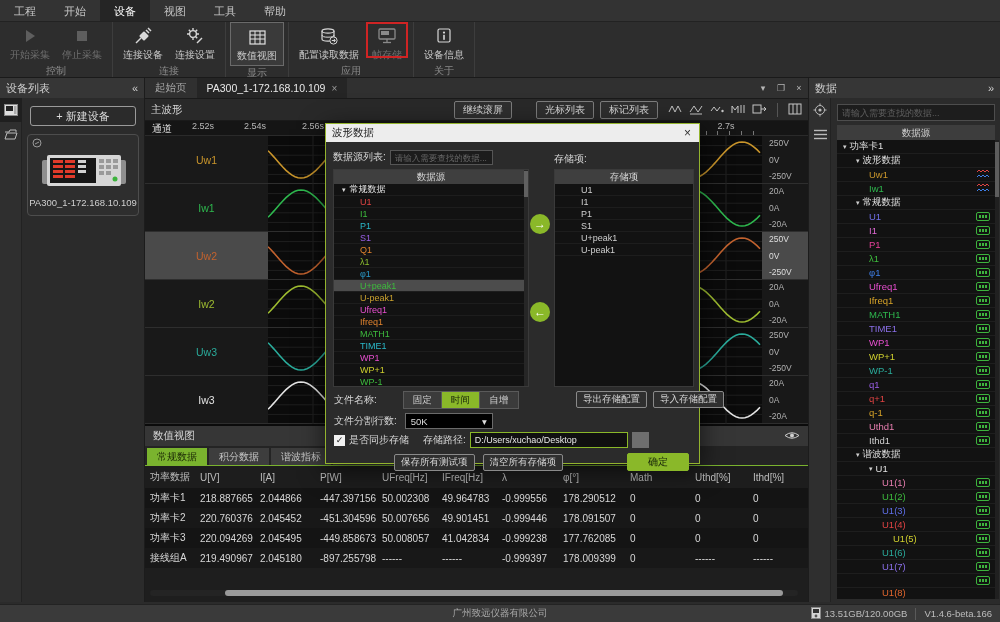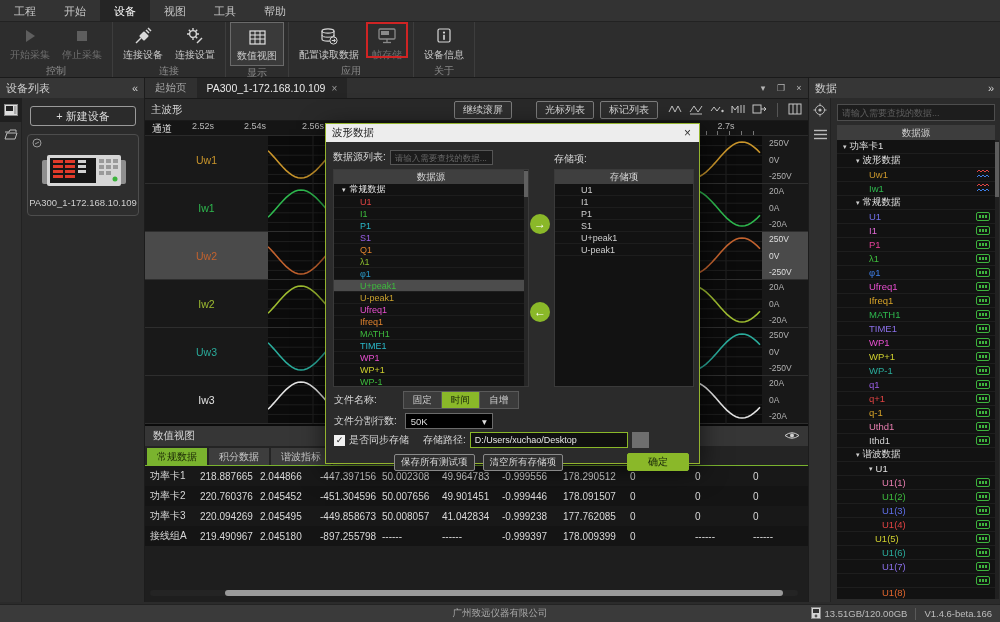--- a/index.html
+++ b/index.html
@@ -557,20 +557,33 @@
           </svg>
       </span>
     </div>
     <div class="num-tabs" id="numtabs">
         <span class="ntab active">常规数据</span>
         <span class="ntab">积分数据</span>
         <span class="ntab">谐波指标</span>
         <span class="ntab">谐波列表</span>
       </div>
     <div class="ntable" id="ntable">
+        <div class="trow head">
+          <span>功率数据</span>
+          <span>U[V]</span>
+          <span>I[A]</span>
+          <span>P[W]</span>
+          <span>UFreq[Hz]</span>
+          <span>IFreq[Hz]</span>
+          <span>λ</span>
+          <span>φ[°]</span>
+          <span>Math</span>
+          <span>Uthd[%]</span>
+          <span>Ithd[%]</span>
+        </div>
         <div class="trow">
           <span>功率卡1</span>
           <span>218.887665</span>
           <span>2.044866</span>
           <span>-447.397156</span>
           <span>50.002308</span>
           <span>49.964783</span>
           <span>-0.999556</span>
           <span>178.290512</span>
           <span>0</span>
@@ -835,21 +848,21 @@
             <i></i>
           </span>
         </div>
         <div class="rp-row" style="padding-left: 45px;">
           <span style="color: rgb(224, 67, 67);">U1(4)</span>
           <span class="sp"></span>
           <span class="badge badge-num">
             <i></i>
           </span>
         </div>
-        <div class="rp-row" style="padding-left: 38px;">
+        <div class="rp-row" style="padding-left: 56px;">
           <span style="color: rgb(207, 207, 46);">U1(5)</span>
           <span class="sp"></span>
           <span class="badge badge-num">
             <i></i>
           </span>
         </div>
         <div class="rp-row" style="padding-left: 45px;">
           <span style="color: rgb(42, 171, 155);">U1(6)</span>
           <span class="sp"></span>
           <span class="badge badge-num">
@@ -992,20 +1005,24 @@
     <div class="arrow-btn" style="top:178px">←</div>
 
     <div class="dlg-brow" style="left:8px; top:267px;">
       <span class="dlg-lab">文件名称:</span>
       <span class="seg" style="margin-left:26px" id="segctl">
           <span>固定</span>
           <span class="on">时间</span>
           <span>自增</span>
         </span>
     </div>
+    <div class="dlg-brow" style="left:250px; top:267px;">
+      <span class="cfg-btn">导出存储配置</span>
+      <span class="cfg-btn" style="margin-left:6px">导入存储配置</span>
+    </div>
     <div class="dlg-brow" style="left:8px; top:289px;">
       <span class="dlg-lab">文件分割行数:</span>
       <span class="dd" style="margin-left:8px">
         <span>50K</span>
         <span class="sp"></span>
         <span>▾</span>
       </span>
     </div>
     <div class="dlg-brow" style="left:8px; top:308px;">
       <span class="chk">✓</span>

